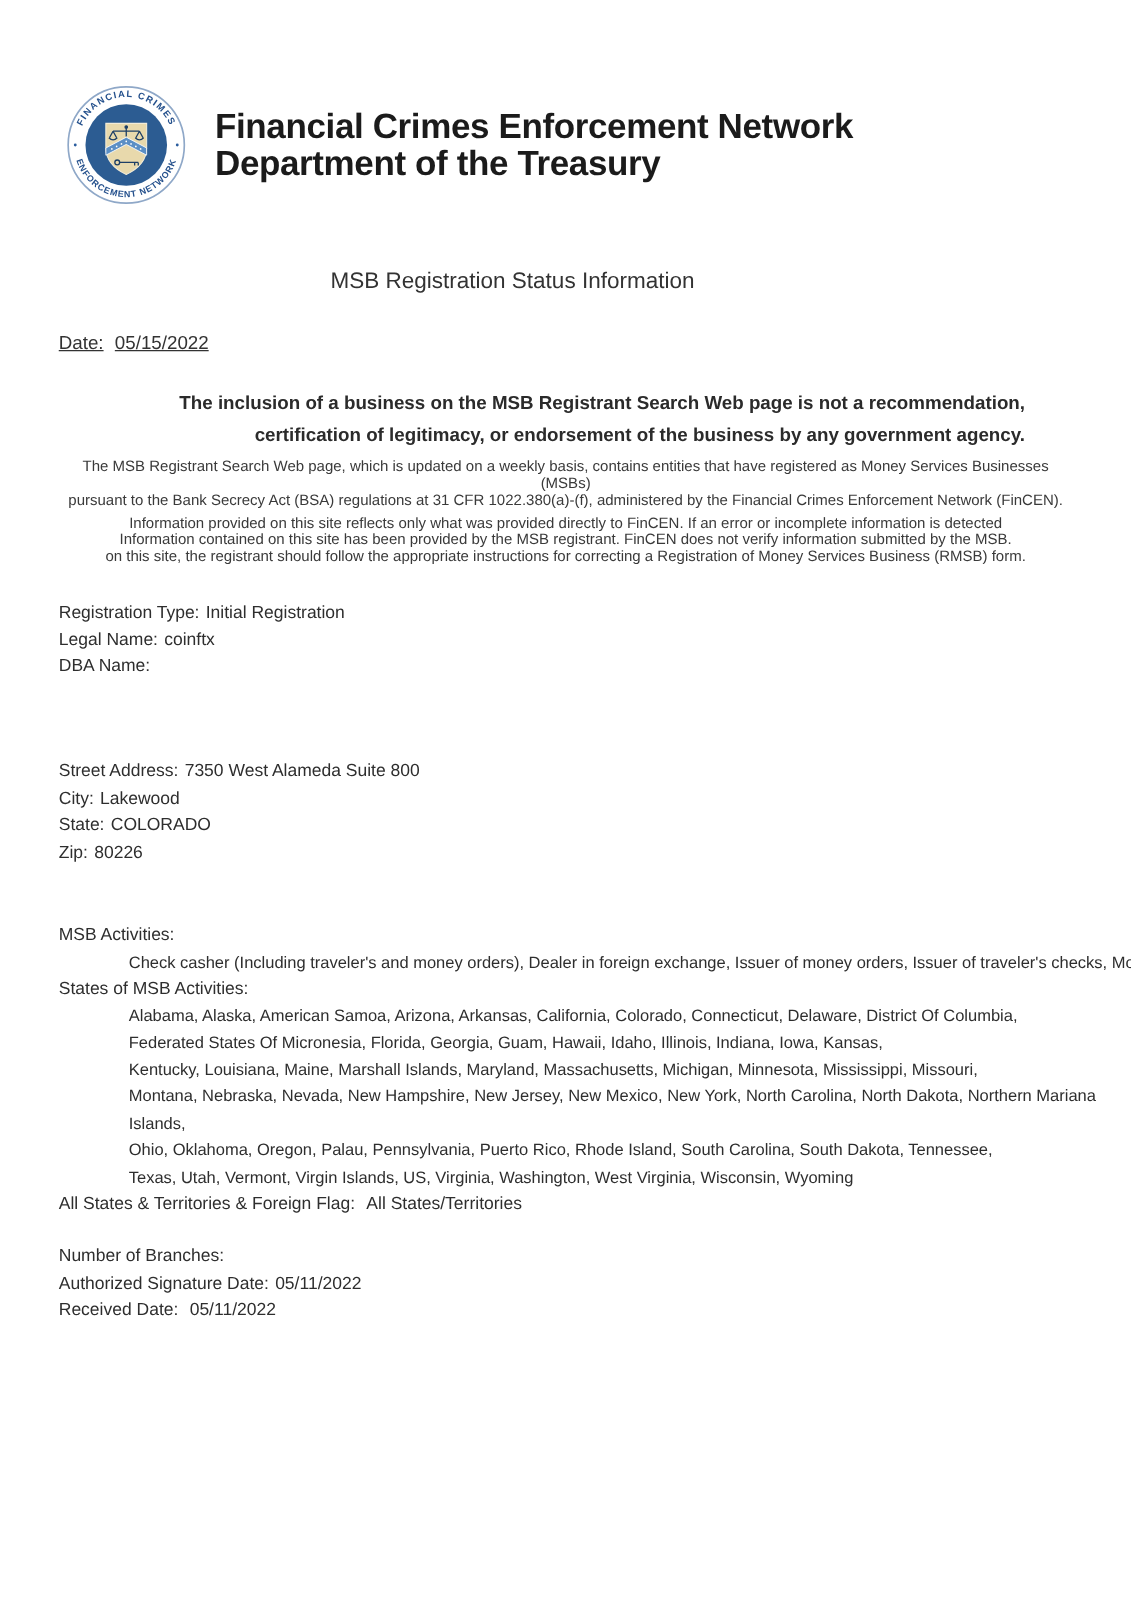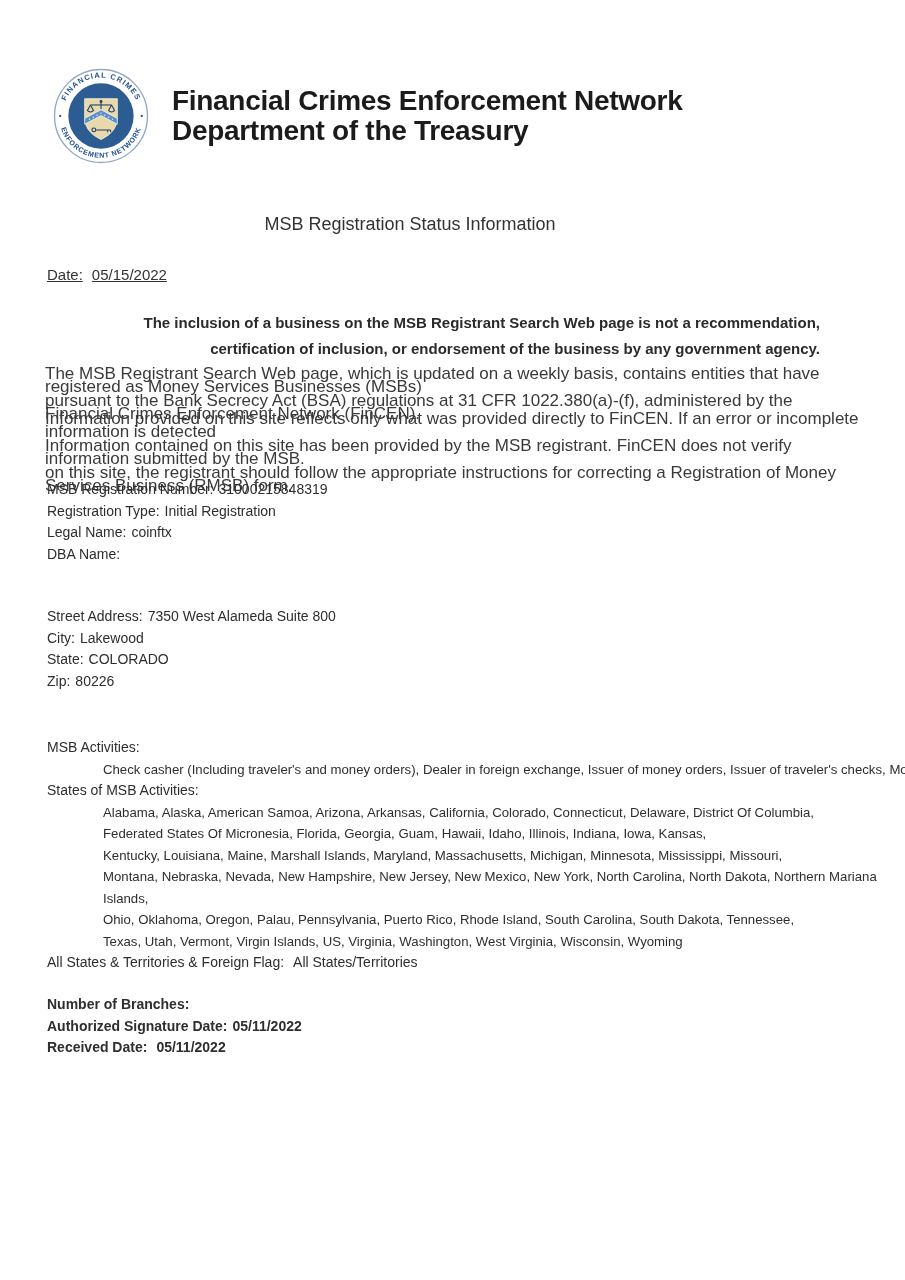--- a/index.html
+++ b/index.html
@@ -21,32 +21,32 @@
   .date-row { position:absolute; top:266px; left:47px; font-size:15px; color:#333;text-decoration:underline; }
 
   
   .disclaimer {
     position:absolute; top:310px; left:70px; width:750px; text-align:right;
     font-weight:bold; font-size:15px; line-height:26px; color:#2b2b2b;
   }
 
   
   .notice {
-    position:absolute; left:45px; width:815px; text-align:left;
-    font-size:17px; line-height:13.4px; color:#3a3a3a;
+    position:absolute; left:45px; width:815px; text-align:center;
+    font-size:12px; line-height:13.4px; color:#3a3a3a;
   }
   .notice1 { top:367px; }
   .notice2 { top:412px; }
 
   
   .field-block { position:absolute; left:47px; font-size:14px; line-height:21.5px; }
   .reg-block    { top:479px; }
   .addr-block   { top:606px; }
   .act-block    { top:737px; width:858px; }
-  .footer-block { top:994px;font-weight:bold; }
+  .footer-block { top:994px; }
 
   .row .val { margin-left:5px; }
   .row .gap2 { margin-left:9px; }
   .indent { padding-left:56px; font-size:13.2px; }
   .clip-line { white-space:nowrap; overflow:hidden; }
 </style>
 </head>
 <body>
 
 <div class="page">
@@ -99,38 +99,35 @@
   </div>
 
   <div class="doc-title">MSB Registration Status Information</div>
 
   <div class="date-row row">
     <span>Date:</span><span class="gap2">05/15/2022</span>
   </div>
 
   <div class="disclaimer">
     <div>The inclusion of a business on the MSB Registrant Search Web page is not a recommendation,</div>
-    <div>certification of inclusion, or endorsement of the business by any government agency.</div>
+    <div>certification of legitimacy, or endorsement of the business by any government agency.</div>
   </div>
 
   <div class="notice notice1">
     <div>The MSB Registrant Search Web page, which is updated on a weekly basis, contains entities that have registered as Money Services Businesses (MSBs)</div>
     <div>pursuant to the Bank Secrecy Act (BSA) regulations at 31 CFR 1022.380(a)-(f), administered by the Financial Crimes Enforcement Network (FinCEN).</div>
   </div>
 
   <div class="notice notice2">
     <div>Information provided on this site reflects only what was provided directly to FinCEN.  If an error or incomplete information is detected</div>
     <div>Information contained on this site has been provided by the MSB registrant.  FinCEN does not verify information submitted by the MSB.</div>
     <div>on this site, the registrant should follow the appropriate instructions for correcting a Registration of Money Services Business (RMSB) form.</div>
   </div>
 
   <div class="field-block reg-block">
-    <div class="row">
-      <span>MSB Registration Number:</span><span class="val">31000215848319</span>
-    </div>
     <div class="row">
       <span>Registration Type:</span><span class="val">Initial Registration</span>
     </div>
     <div class="row">
       <span>Legal Name:</span><span class="val">coinftx</span>
     </div>
     <div class="row">
       <span>DBA Name:</span><span class="val"></span>
     </div>
   </div>

